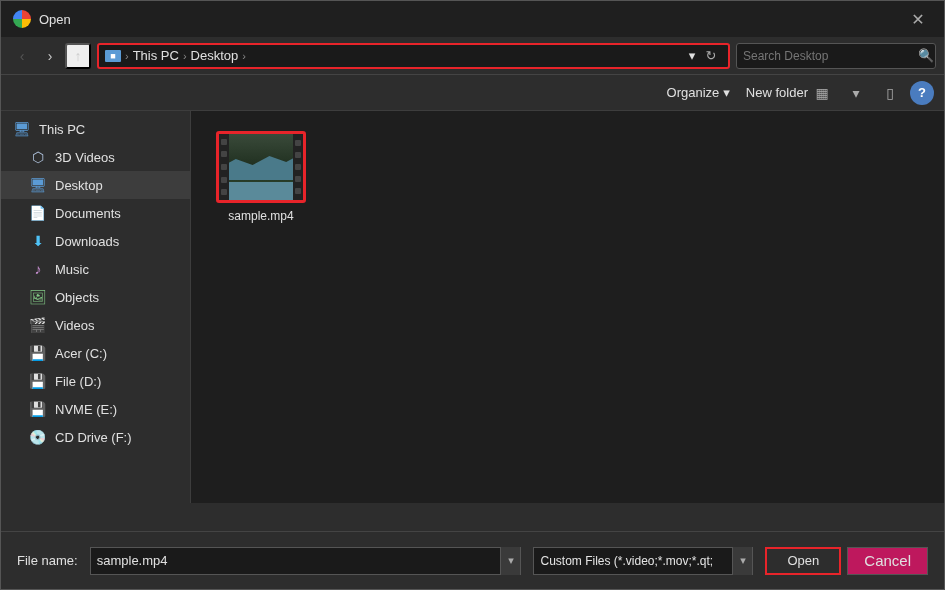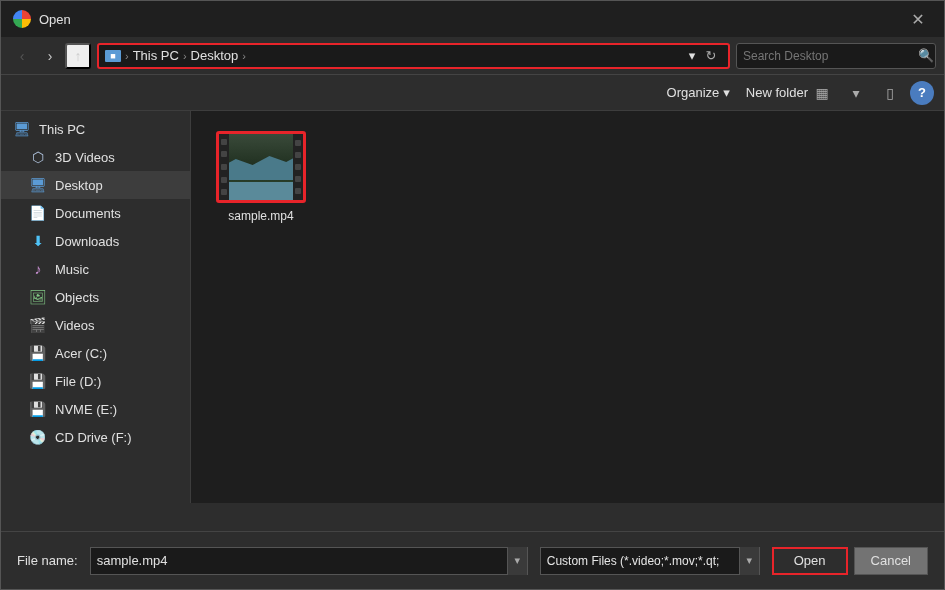--- a/index.html
+++ b/index.html
@@ -486,24 +486,24 @@
       background: #2d2d2d;
       border: 2px solid #e8242a;
       color: #e0e0e0;
       font-size: 13px;
       cursor: pointer;
       font-family: 'Segoe UI', sans-serif;
     }
     .cancel-btn {
       height: 28px;
       padding: 0 16px;
-      background: #737373;
+      background: #be185d;
       border: 1px solid #555;
       color: #e0e0e0;
-      font-size: 13px;
+      font-size: 15px;
       cursor: pointer;
       font-family: 'Segoe UI', sans-serif;
     }
 
     
     .help-btn {
       width: 24px;
       height: 24px;
       border-radius: 50%;
       background: #4a7cbf;

